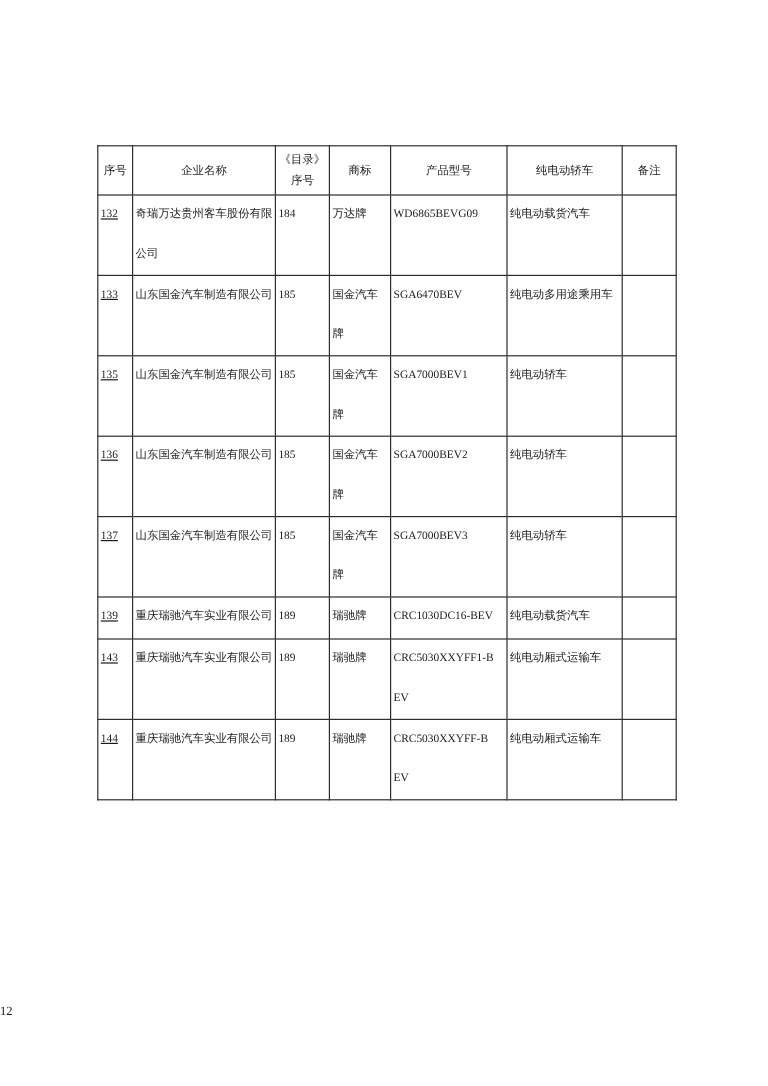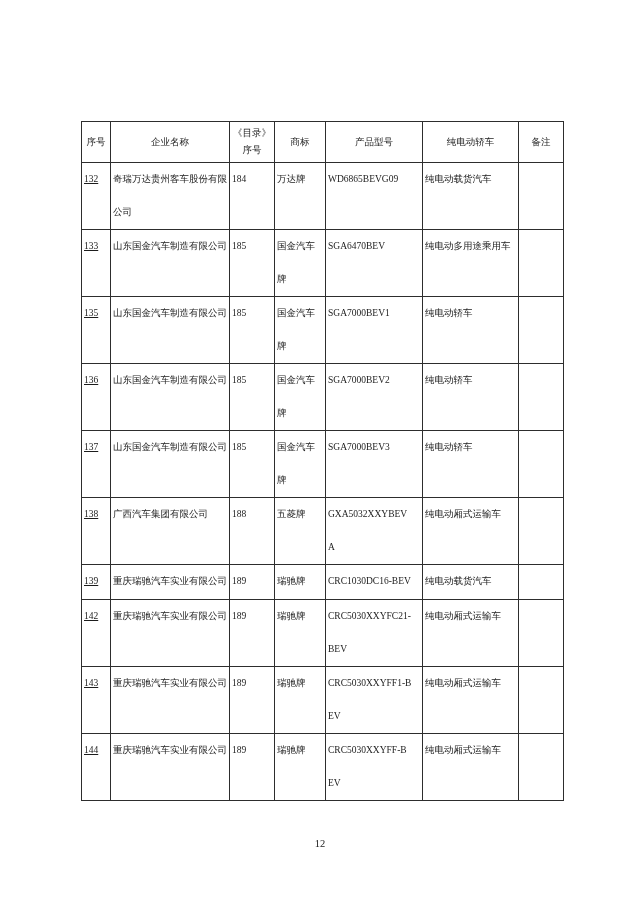--- a/index.html
+++ b/index.html
@@ -53,21 +53,20 @@
     padding:0 1px;
   }
   td.c-brand{padding:0 1px;margin-left:12px;}
   td.c-model{padding:0 1px;}
   td.c-product{padding:0 0 0 2px;}
   tr.data-row{height:35px;}
   .page-number{
     position:absolute;
     left:0;right:0;
     top:838px;
-    text-align:center;
     font-size:10.5px;
     color:#1c1c1c;
   }
 </style>
 </head>
 <body>
 
 <div class="page">
 
   <table class="catalog">
@@ -133,46 +132,26 @@
         <tr class="data-row">
           <td class="c-no">137</td>
           <td class="c-company">山东国金汽车制造有限公司</td>
           <td class="c-catalog">185</td>
           <td class="c-brand">国金汽车牌</td>
           <td class="c-model">SGA7000BEV3</td>
           <td class="c-product">纯电动轿车</td>
           <td class="c-note"></td>
         </tr>
         <tr class="data-row">
-          <td class="c-no">138</td>
-          <td class="c-company">广西汽车集团有限公司</td>
-          <td class="c-catalog">188</td>
-          <td class="c-brand">五菱牌</td>
-          <td class="c-model">GXA5032XXYBEV
-A</td>
-          <td class="c-product">纯电动厢式运输车</td>
-          <td class="c-note"></td>
-        </tr>
-        <tr class="data-row">
           <td class="c-no">139</td>
           <td class="c-company">重庆瑞驰汽车实业有限公司</td>
           <td class="c-catalog">189</td>
           <td class="c-brand">瑞驰牌</td>
           <td class="c-model">CRC1030DC16-BEV</td>
           <td class="c-product">纯电动载货汽车</td>
-          <td class="c-note"></td>
-        </tr>
-        <tr class="data-row">
-          <td class="c-no">142</td>
-          <td class="c-company">重庆瑞驰汽车实业有限公司</td>
-          <td class="c-catalog">189</td>
-          <td class="c-brand">瑞驰牌</td>
-          <td class="c-model">CRC5030XXYFC21-
-BEV</td>
-          <td class="c-product">纯电动厢式运输车</td>
           <td class="c-note"></td>
         </tr>
         <tr class="data-row">
           <td class="c-no">143</td>
           <td class="c-company">重庆瑞驰汽车实业有限公司</td>
           <td class="c-catalog">189</td>
           <td class="c-brand">瑞驰牌</td>
           <td class="c-model">CRC5030XXYFF1-B
 EV</td>
           <td class="c-product">纯电动厢式运输车</td>

